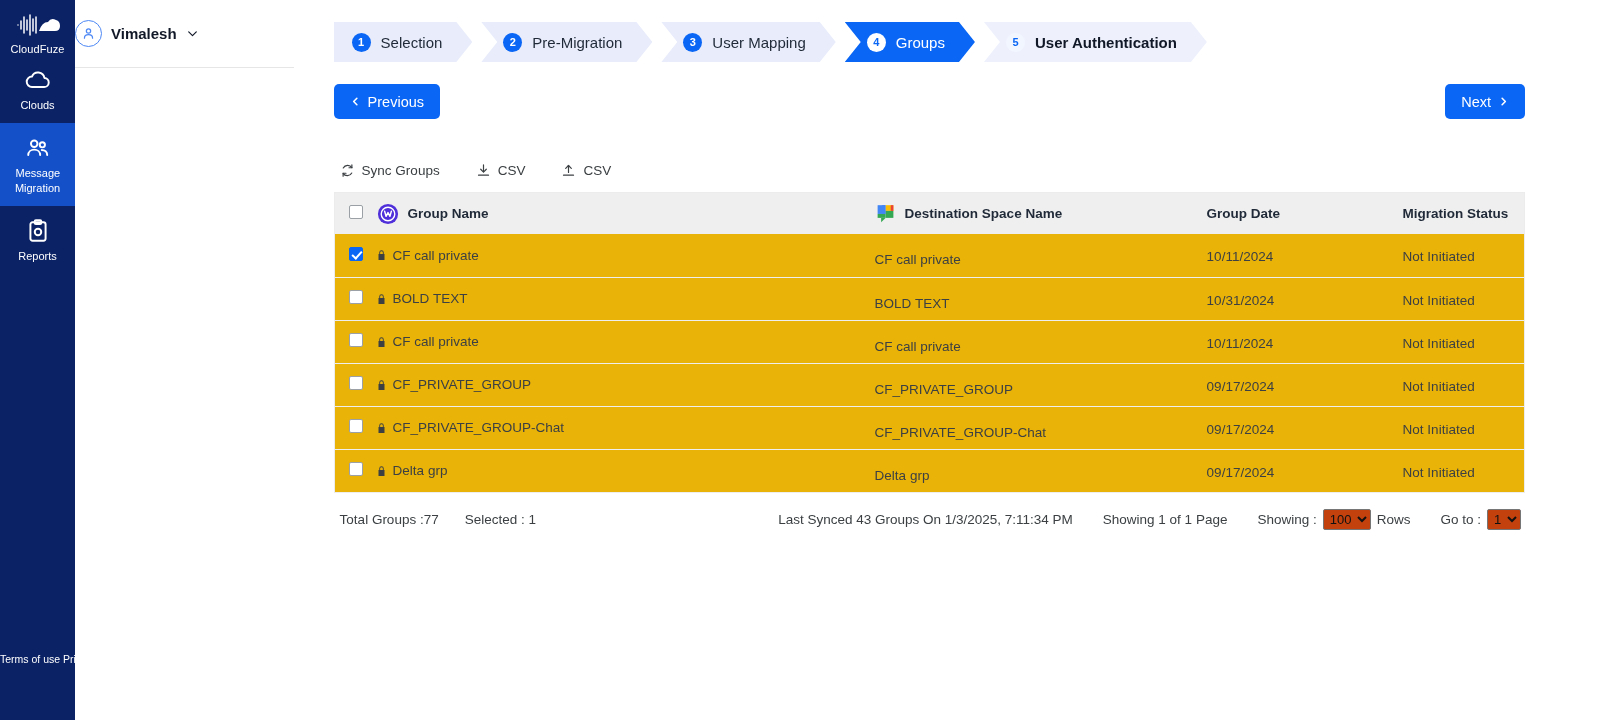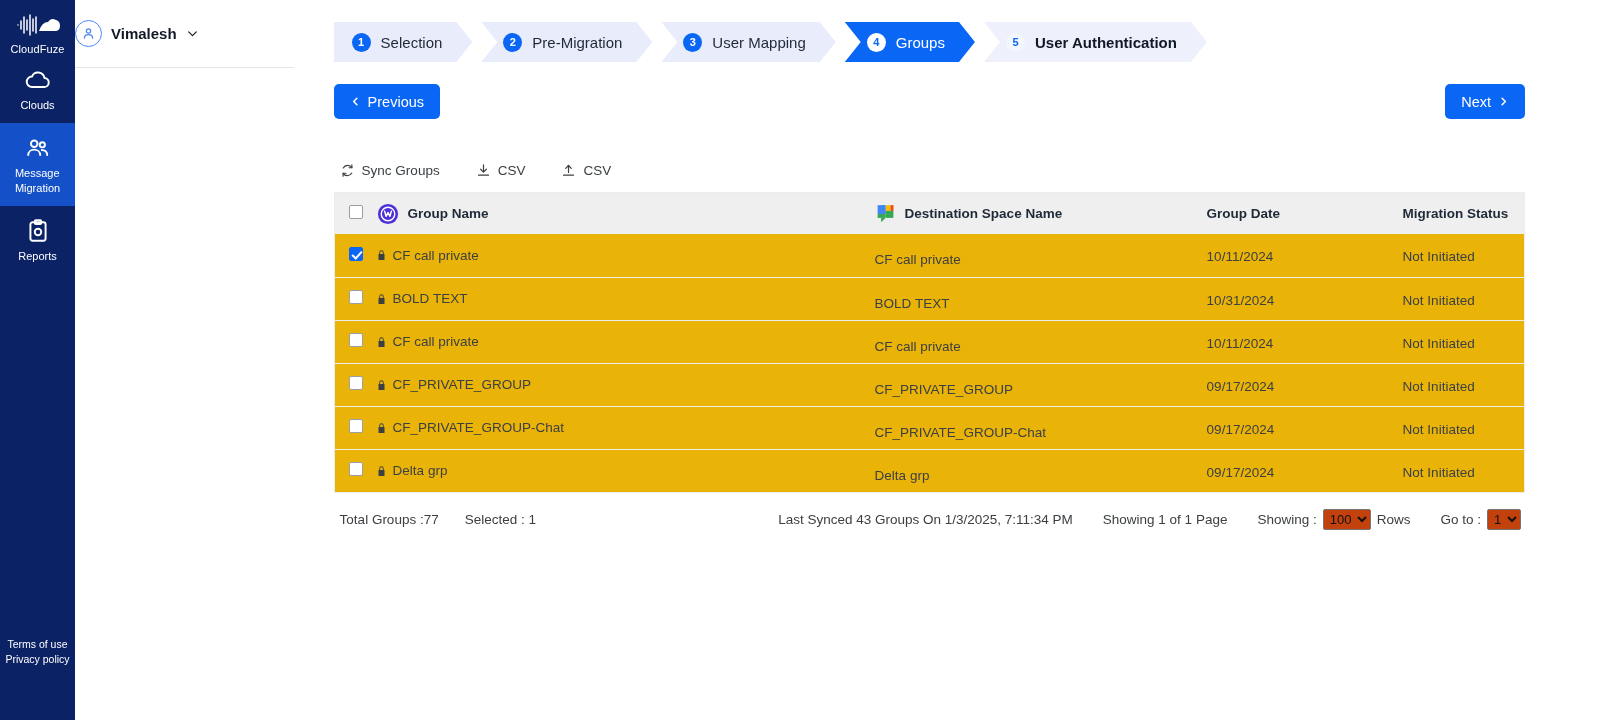--- a/index.html
+++ b/index.html
@@ -24,30 +24,30 @@
     width: 75px; padding-top: 12px;
     display: flex; flex-direction: column; align-items: center;
   }
   .brand-logo { width: 46px; height: 26px; }
   .brand-name {
     color: #ffffff; font-size: 11px; margin-top: 5px; letter-spacing: .1px;
   }
   .nav-item {
     width: 75px; padding: 12px 2px 10px;
     display: flex; flex-direction: column; align-items: center;
-    cursor: pointer; text-align: left;
+    cursor: pointer; text-align: right;
   }
   .nav-item.active { background: #1450c8; }
   .nav-icon { width: 26px; height: 26px; display:block; }
   .nav-label {
     color: #ffffff; font-size: 11px; line-height: 15px; margin-top: 5px;
   }
   .side-footer {
     position: absolute; bottom: 55px; width: 75px;
-    display: flex; flex-direction: column; align-items: center; gap: 3px;
+    display: flex; flex-direction: row; align-items: center; gap: 3px;
   }
   .side-footer a {
     color: #ffffff; font-size: 10.5px; text-decoration: none; white-space: nowrap;
   }
 
   
   .main { flex: 1; display: flex; flex-direction: row; background: #ffffff; }
 
   .topbar {
     height: 68px; border-bottom: 1px solid #e6e6e6;

